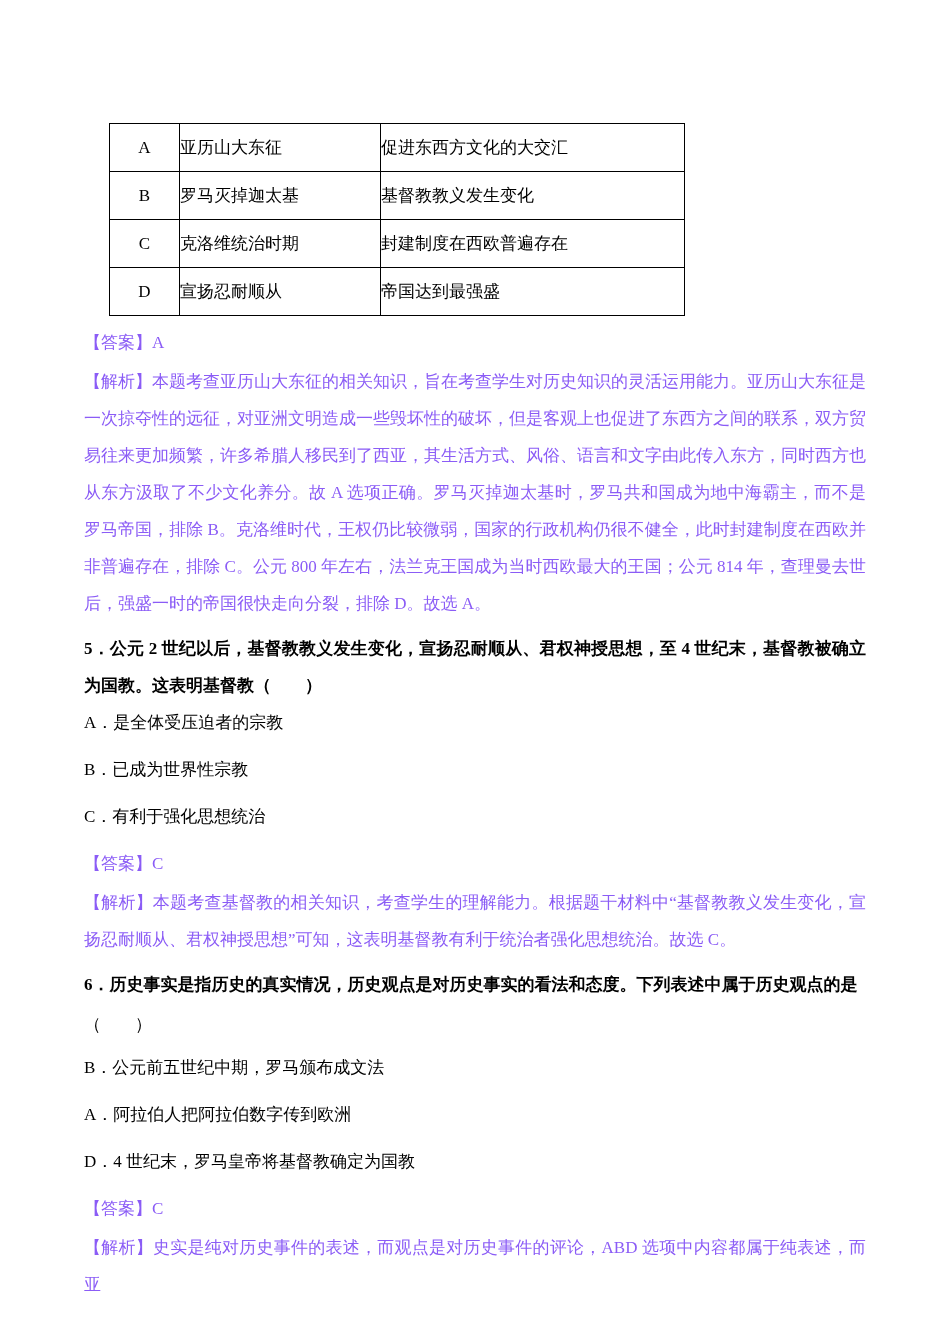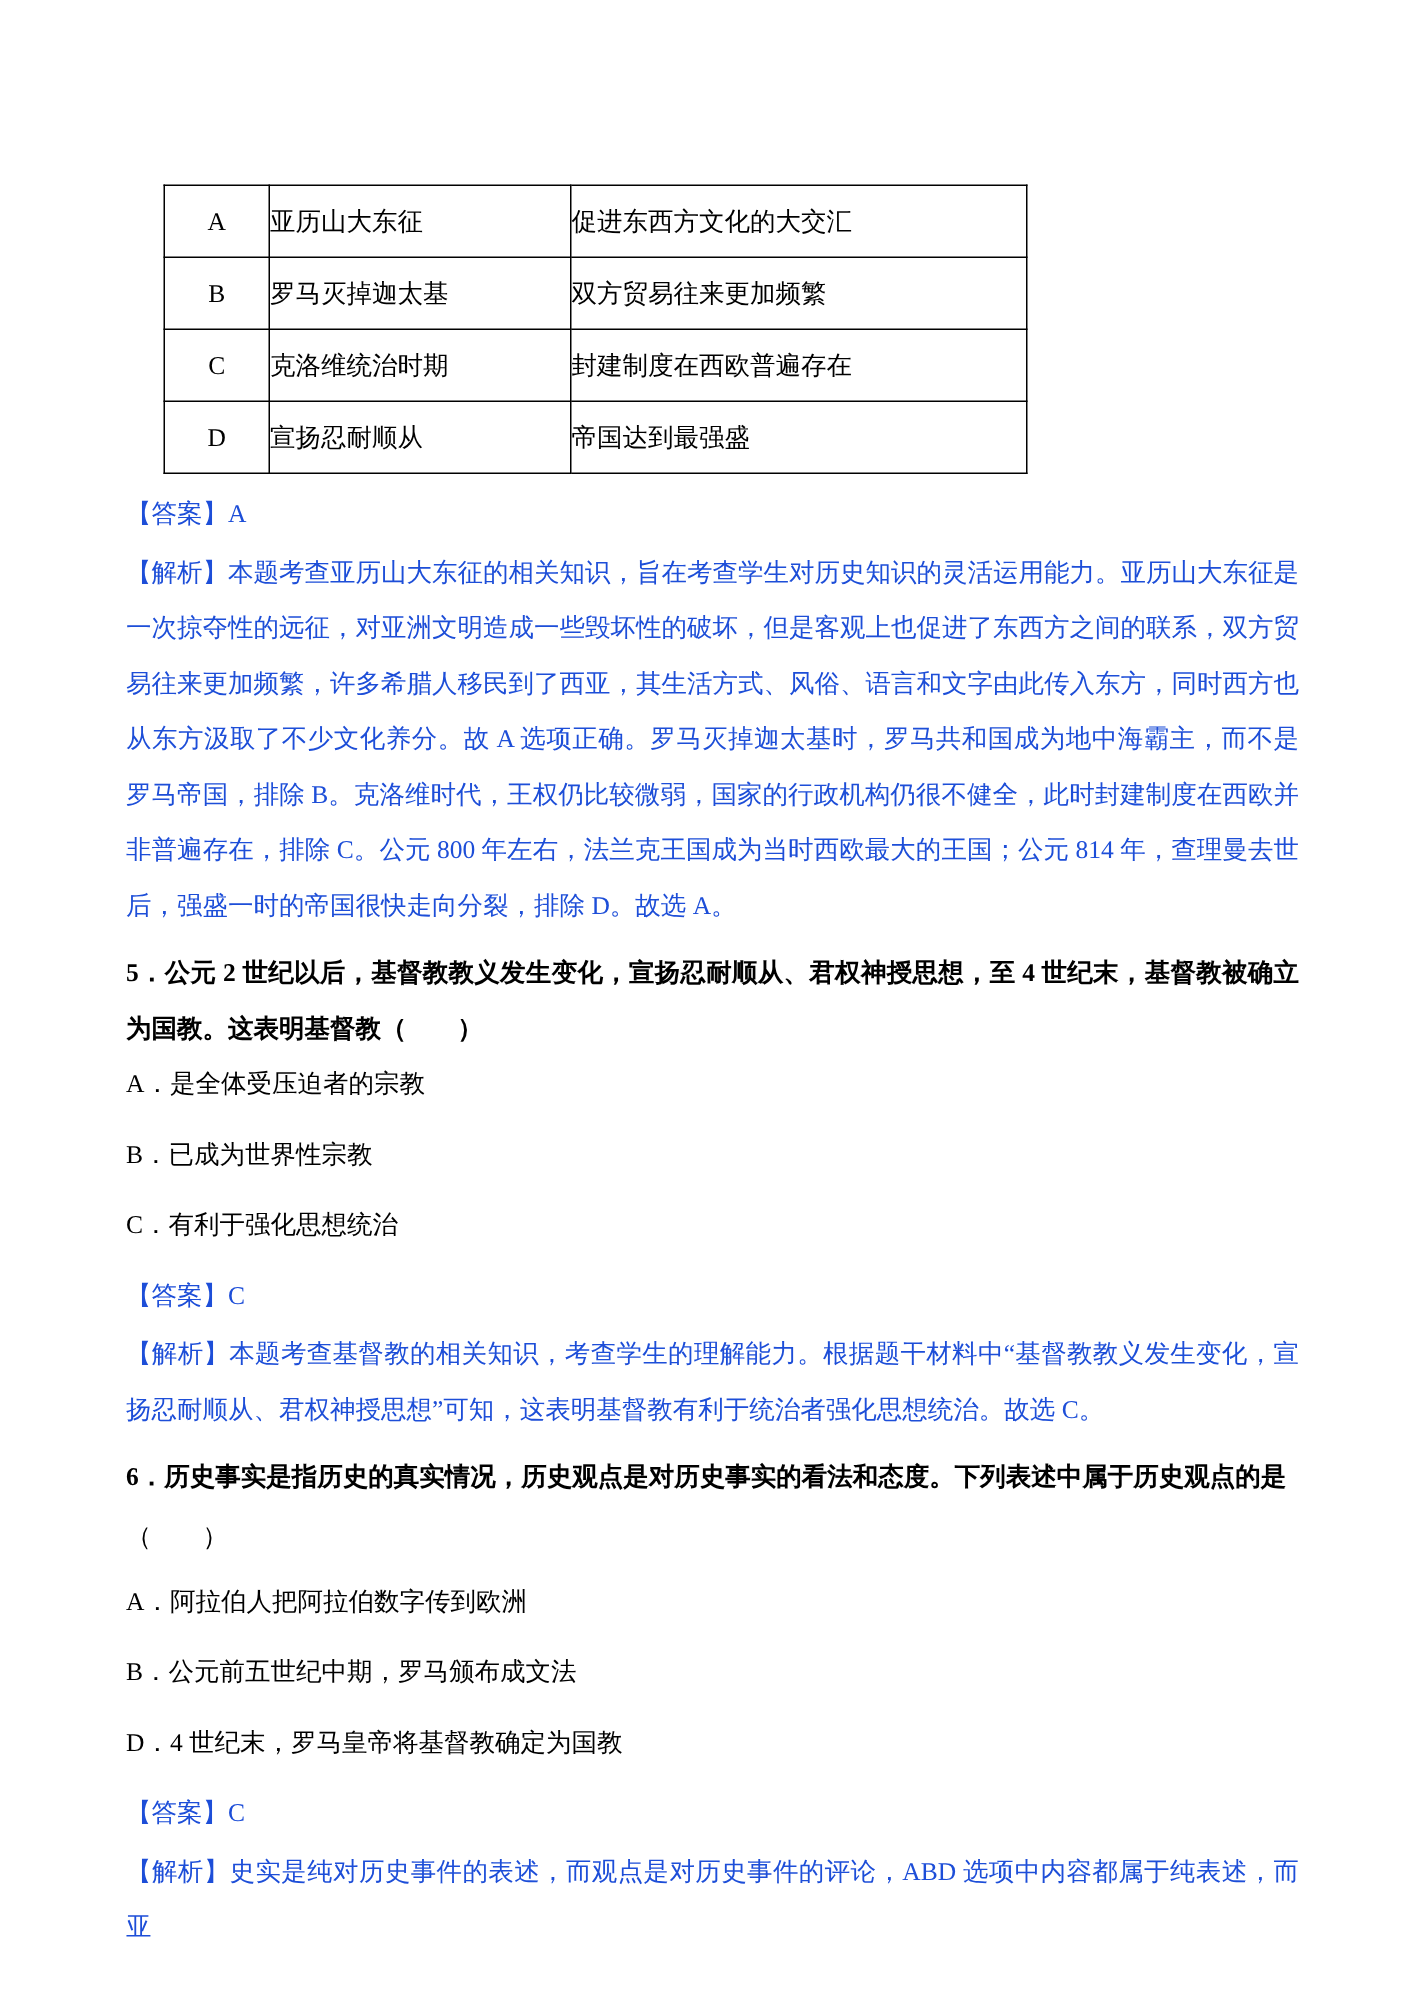--- a/index.html
+++ b/index.html
@@ -24,21 +24,21 @@
     border: 1px solid #000000;
     height: 48px;
     padding: 0;
     vertical-align: middle;
     font-size: 17px;
   }
   td.col-letter { width: 70px; text-align: center; }
   td.col-event  { width: 201px; padding-left: 13px; margin-left: 40px; }
   td.col-desc   { width: 304px; padding-left: 13px; }
   p { margin: 0; line-height: 37px; }
-  .red { color: #1d4ed8; }
+  .red { color: #8b5cf6; }
   .justify { text-align: justify; }
   .answer-line { margin-top: 6px; margin-bottom: 2px; }
   .analysis { margin-bottom: 4px; }
   .stem { margin-top: 8px; font-weight: bold; }
   .opt { margin-bottom: 10px; }
   .opt:last-of-type { margin-bottom: 4px; }
   .paren-line { margin-top: 3px; margin-bottom: 6px; }
 </style>
 </head>
 <body>
@@ -48,21 +48,21 @@
   <table class="opts-table">
     <tbody>
       <tr>
         <td class="col-letter">A</td>
         <td class="col-event">亚历山大东征</td>
         <td class="col-desc">促进东西方文化的大交汇</td>
       </tr>
       <tr>
         <td class="col-letter">B</td>
         <td class="col-event">罗马灭掉迦太基</td>
-        <td class="col-desc">双方贸易往来更加频繁</td>
+        <td class="col-desc">基督教教义发生变化</td>
       </tr>
       <tr>
         <td class="col-letter">C</td>
         <td class="col-event">克洛维统治时期</td>
         <td class="col-desc">封建制度在西欧普遍存在</td>
       </tr>
       <tr>
         <td class="col-letter">D</td>
         <td class="col-event">宣扬忍耐顺从</td>
         <td class="col-desc">帝国达到最强盛</td>
@@ -75,19 +75,19 @@
 
   <p class="justify stem">5．公元 2 世纪以后，基督教教义发生变化，宣扬忍耐顺从、君权神授思想，至 4 世纪末，基督教被确立为国教。这表明基督教（　　）</p>
   <p class="opt">A．是全体受压迫者的宗教</p>
   <p class="opt">B．已成为世界性宗教</p>
   <p class="opt">C．有利于强化思想统治</p>
   <p class="red answer-line">【答案】C</p>
   <p class="red justify analysis">【解析】本题考查基督教的相关知识，考查学生的理解能力。根据题干材料中“基督教教义发生变化，宣扬忍耐顺从、君权神授思想”可知，这表明基督教有利于统治者强化思想统治。故选 C。</p>
 
   <p class="justify stem">6．历史事实是指历史的真实情况，历史观点是对历史事实的看法和态度。下列表述中属于历史观点的是</p>
   <p class="paren-line">（　　）</p>
+  <p class="opt">B．公元前五世纪中期，罗马颁布成文法</p>
   <p class="opt">A．阿拉伯人把阿拉伯数字传到欧洲</p>
-  <p class="opt">B．公元前五世纪中期，罗马颁布成文法</p>
   <p class="opt">D．4 世纪末，罗马皇帝将基督教确定为国教</p>
   <p class="red answer-line">【答案】C</p>
   <p class="red justify analysis">【解析】史实是纯对历史事件的表述，而观点是对历史事件的评论，ABD 选项中内容都属于纯表述，而亚</p>
 
 </div>
 
 </body></html>

